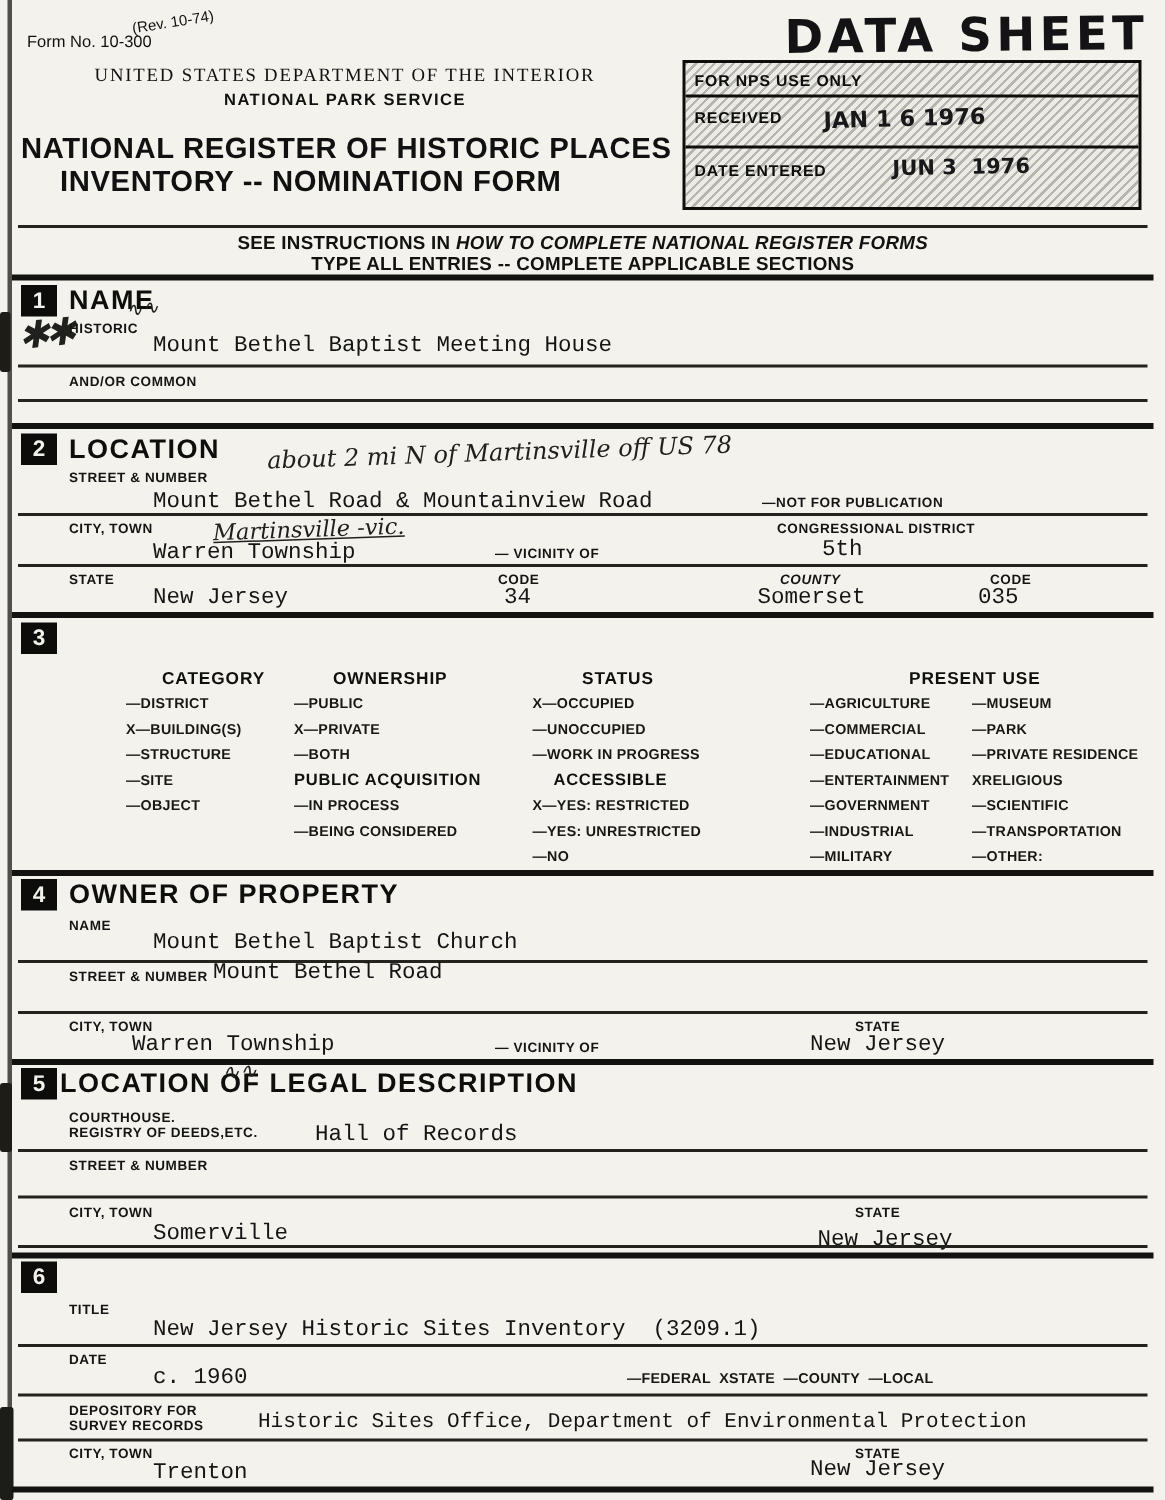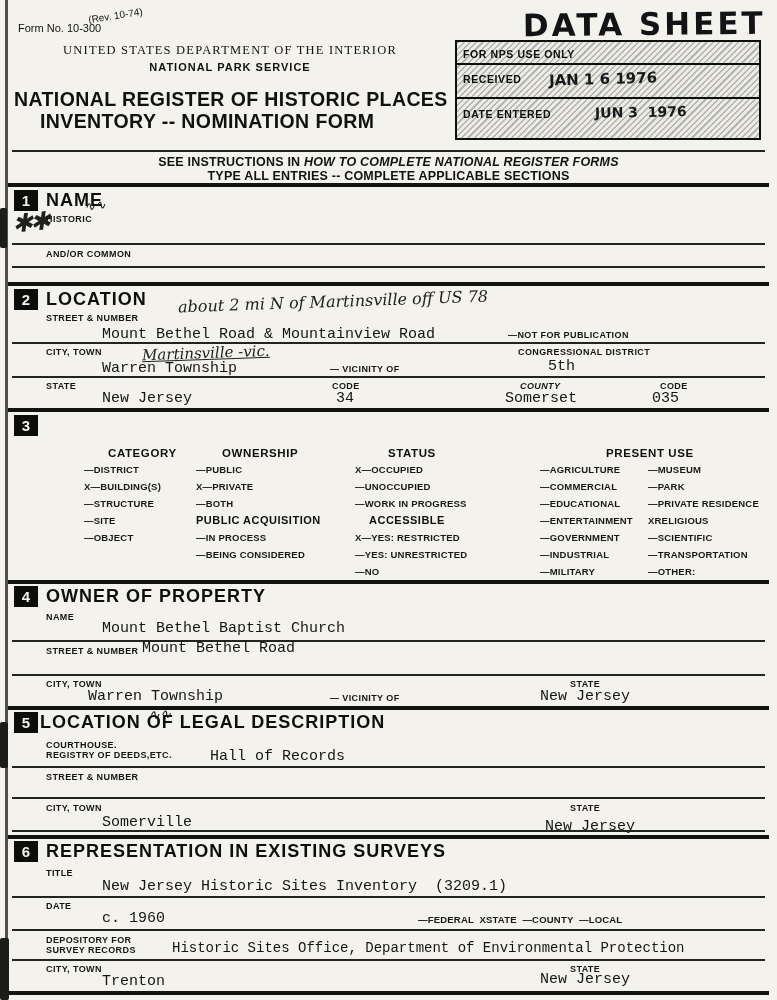--- a/index.html
+++ b/index.html
@@ -64,20 +64,21 @@
   <div class="rule" style="top:150px;"></div>
   <div class="instr" style="top:155px;"><span>SEE INSTRUCTIONS IN </span><span style="font-style:italic;">HOW TO COMPLETE NATIONAL REGISTER FORMS</span></div>
   <div class="instr" style="top:169px;">TYPE ALL ENTRIES -- COMPLETE APPLICABLE SECTIONS</div>
   <div class="thick" style="top:183px;"></div>
 
   <div class="secsq" style="left:14px;top:190px;">1</div>
   <div class="sectitle" style="left:46px;top:190px;">NAME</div>
   <div class="hw" style="left:84px;top:198px;font-size:13px;transform:rotate(-8deg);">∿∿</div>
   <div class="hw" style="left:12px;top:208px;font-size:25px;letter-spacing:-3px;transform:rotate(-6deg);">✱✱</div>
   <div class="lab" style="left:46px;top:214px;">HISTORIC</div>
+  <div class="val" style="left:102px;top:222px;">Mount Bethel Baptist Meeting House</div>
   <div class="rule" style="top:243px;"></div>
   <div class="lab" style="left:46px;top:249px;">AND/OR COMMON</div>
   <div class="rule" style="top:266px;"></div>
   <div class="thick" style="top:282px;"></div>
 
   <div class="secsq" style="left:14px;top:289px;">2</div>
   <div class="sectitle" style="left:46px;top:289px;">LOCATION</div>
   <div class="hw" style="left:178px;top:292px;font-size:16px;transform:rotate(-2deg);">about 2 mi N of Martinsville off US 78</div>
   <div class="lab" style="left:46px;top:313px;">STREET &amp; NUMBER</div>
   <div class="val" style="left:102px;top:326px;">Mount Bethel Road &amp; Mountainview Road</div>
@@ -181,21 +182,20 @@
   <div class="lab" style="left:46px;top:772px;">STREET &amp; NUMBER</div>
   <div class="rule" style="top:797px;"></div>
   <div class="lab" style="left:46px;top:803px;">CITY, TOWN</div>
   <div class="lab" style="left:570px;top:803px;">STATE</div>
   <div class="val" style="left:102px;top:814px;text-align:center;">Somerville</div>
   <div class="val" style="left:545px;top:818px;">New Jersey</div>
   <div class="rule" style="top:830px;"></div>
   <div class="thick" style="top:835px;"></div>
 
   <div class="secsq" style="left:14px;top:841px;">6</div>
-  <div class="sectitle" style="left:46px;top:841px;">REPRESENTATION IN EXISTING SURVEYS</div>
   <div class="lab" style="left:46px;top:868px;">TITLE</div>
   <div class="val" style="left:102px;top:878px;">New Jersey Historic Sites Inventory  (3209.1)</div>
   <div class="rule" style="top:896px;"></div>
   <div class="lab" style="left:46px;top:901px;">DATE</div>
   <div class="val" style="left:102px;top:910px;">c. 1960</div>
   <div class="chk abs" style="left:418px;top:911px;white-space:pre;">—FEDERAL  XSTATE  —COUNTY  —LOCAL</div>
   <div class="rule" style="top:929px;"></div>
   <div class="lab" style="left:46px;top:935px;">DEPOSITORY FOR</div>
   <div class="lab" style="left:46px;top:945px;">SURVEY RECORDS</div>
   <div class="val" style="left:172px;top:940px;font-size:14px;">Historic Sites Office, Department of Environmental Protection</div>

